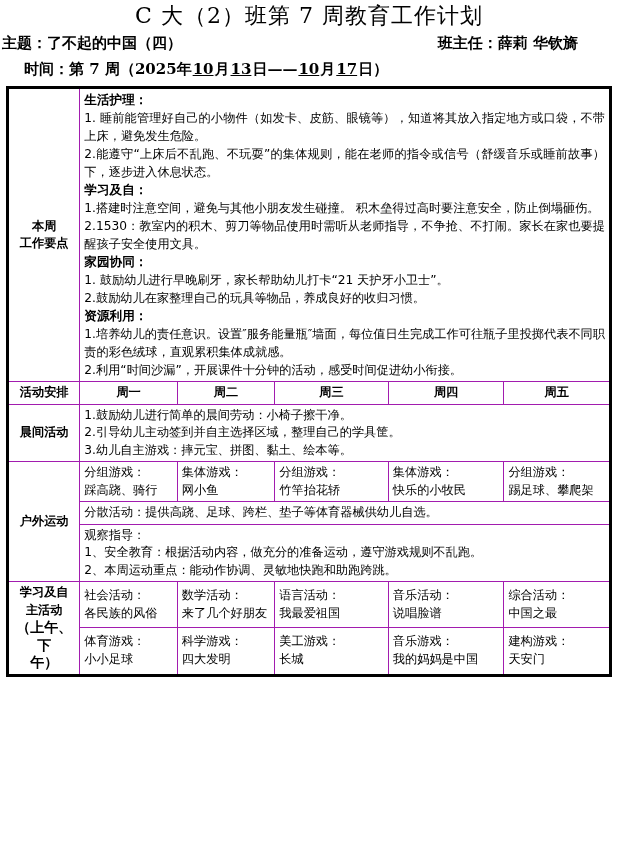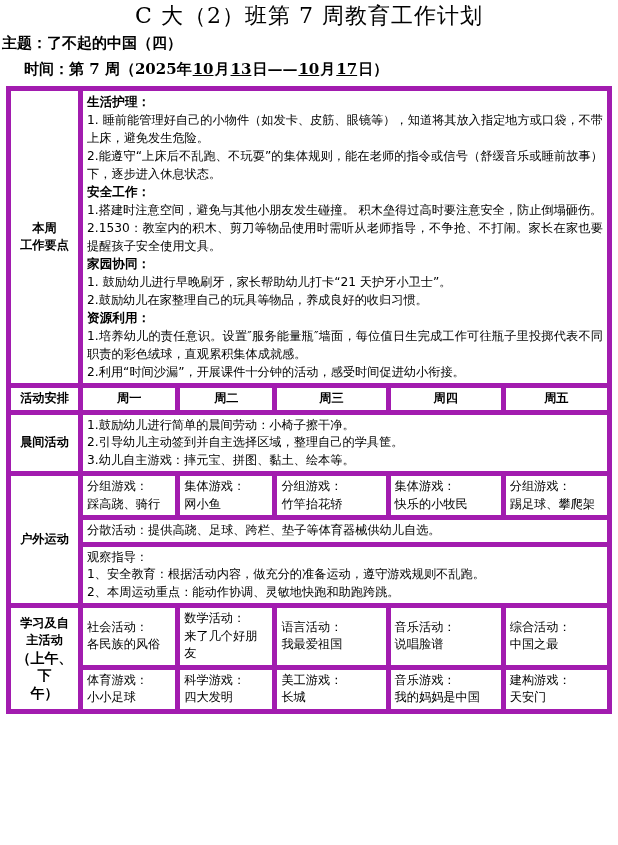--- a/index.html
+++ b/index.html
@@ -60,21 +60,21 @@
     padding: 0 6px;
     box-sizing: border-box;
   }
   table.plan {
     width: 606px;
     border-collapse: collapse;
     table-layout: fixed;
     border: 3px solid #000;
   }
   table.plan td {
-    border: 5px solid #a21caf;
+    border: 1px solid #a21caf;
     vertical-align: middle;
     padding: 2px 4px;
     box-sizing: border-box;
     font-size: 12.2px;
     line-height: 17.5px;
     font-family: "DejaVu Sans", "Liberation Sans", sans-serif;
   }
   td.rowlabel {
     text-align: center;
     font-weight: bold;
@@ -125,20 +125,21 @@
 </head>
 <body>
 
 <div class="page">
 
   <div class="doc-title">C 大（2）班第 7 周教育工作计划</div>
 
   <div class="meta-row">
     <span class="left">主题：了不起的中国（四）</span>
     <span class="spacer"></span>
+    <span class="right">班主任：薛莉 华钦旖</span>
   </div>
 
   <div class="meta-line2">
     <span>时间：第 7 周（2025年</span><span class="u">10</span><span>月</span><span class="u">13</span><span>日</span><span>——</span><span class="u">10</span><span>月</span><span class="u">17</span><span>日）</span>
   </div>
 
   <div class="tbl-wrap">
   <table class="plan">
     <colgroup>
       <col style="width:72px">
@@ -155,21 +156,21 @@
         <span class="label-stack">
           <span>本周</span>
           <span>工作要点</span>
         </span>
       </td>
       <td class="bigcell" colspan="5">
         <div class="sec-h">生活护理：</div>
         <div class="sec-p">1. 睡前能管理好自己的小物件（如发卡、皮筋、眼镜等），知道将其放入指定地方或口袋，不带上床，避免发生危险。</div>
         <div class="sec-p">2.能遵守“上床后不乱跑、不玩耍”的集体规则，能在老师的指令或信号（舒缓音乐或睡前故事）下，逐步进入休息状态。</div>
 
-        <div class="sec-h">安全工作：</div>
+        <div class="sec-h">学习及自：</div>
         <div class="sec-p">1.搭建时注意空间，避免与其他小朋友发生碰撞。 积木垒得过高时要注意安全，防止倒塌砸伤。</div>
         <div class="sec-p">2.1530：教室内的积木、剪刀等物品使用时需听从老师指导，不争抢、不打闹。家长在家也要提醒孩子安全使用文具。</div>
 
         <div class="sec-h">家园协同：</div>
         <div class="sec-p">1. 鼓励幼儿进行早晚刷牙，家长帮助幼儿打卡“21 天护牙小卫士”。</div>
         <div class="sec-p">2.鼓励幼儿在家整理自己的玩具等物品，养成良好的收归习惯。</div>
 
         <div class="sec-h">资源利用：</div>
         <div class="sec-p">1.培养幼儿的责任意识。设置″服务能量瓶″墙面，每位值日生完成工作可往瓶子里投掷代表不同职责的彩色绒球，直观累积集体成就感。</div>
         <div class="sec-p">2.利用“时间沙漏”，开展课件十分钟的活动，感受时间促进幼小衔接。</div>

